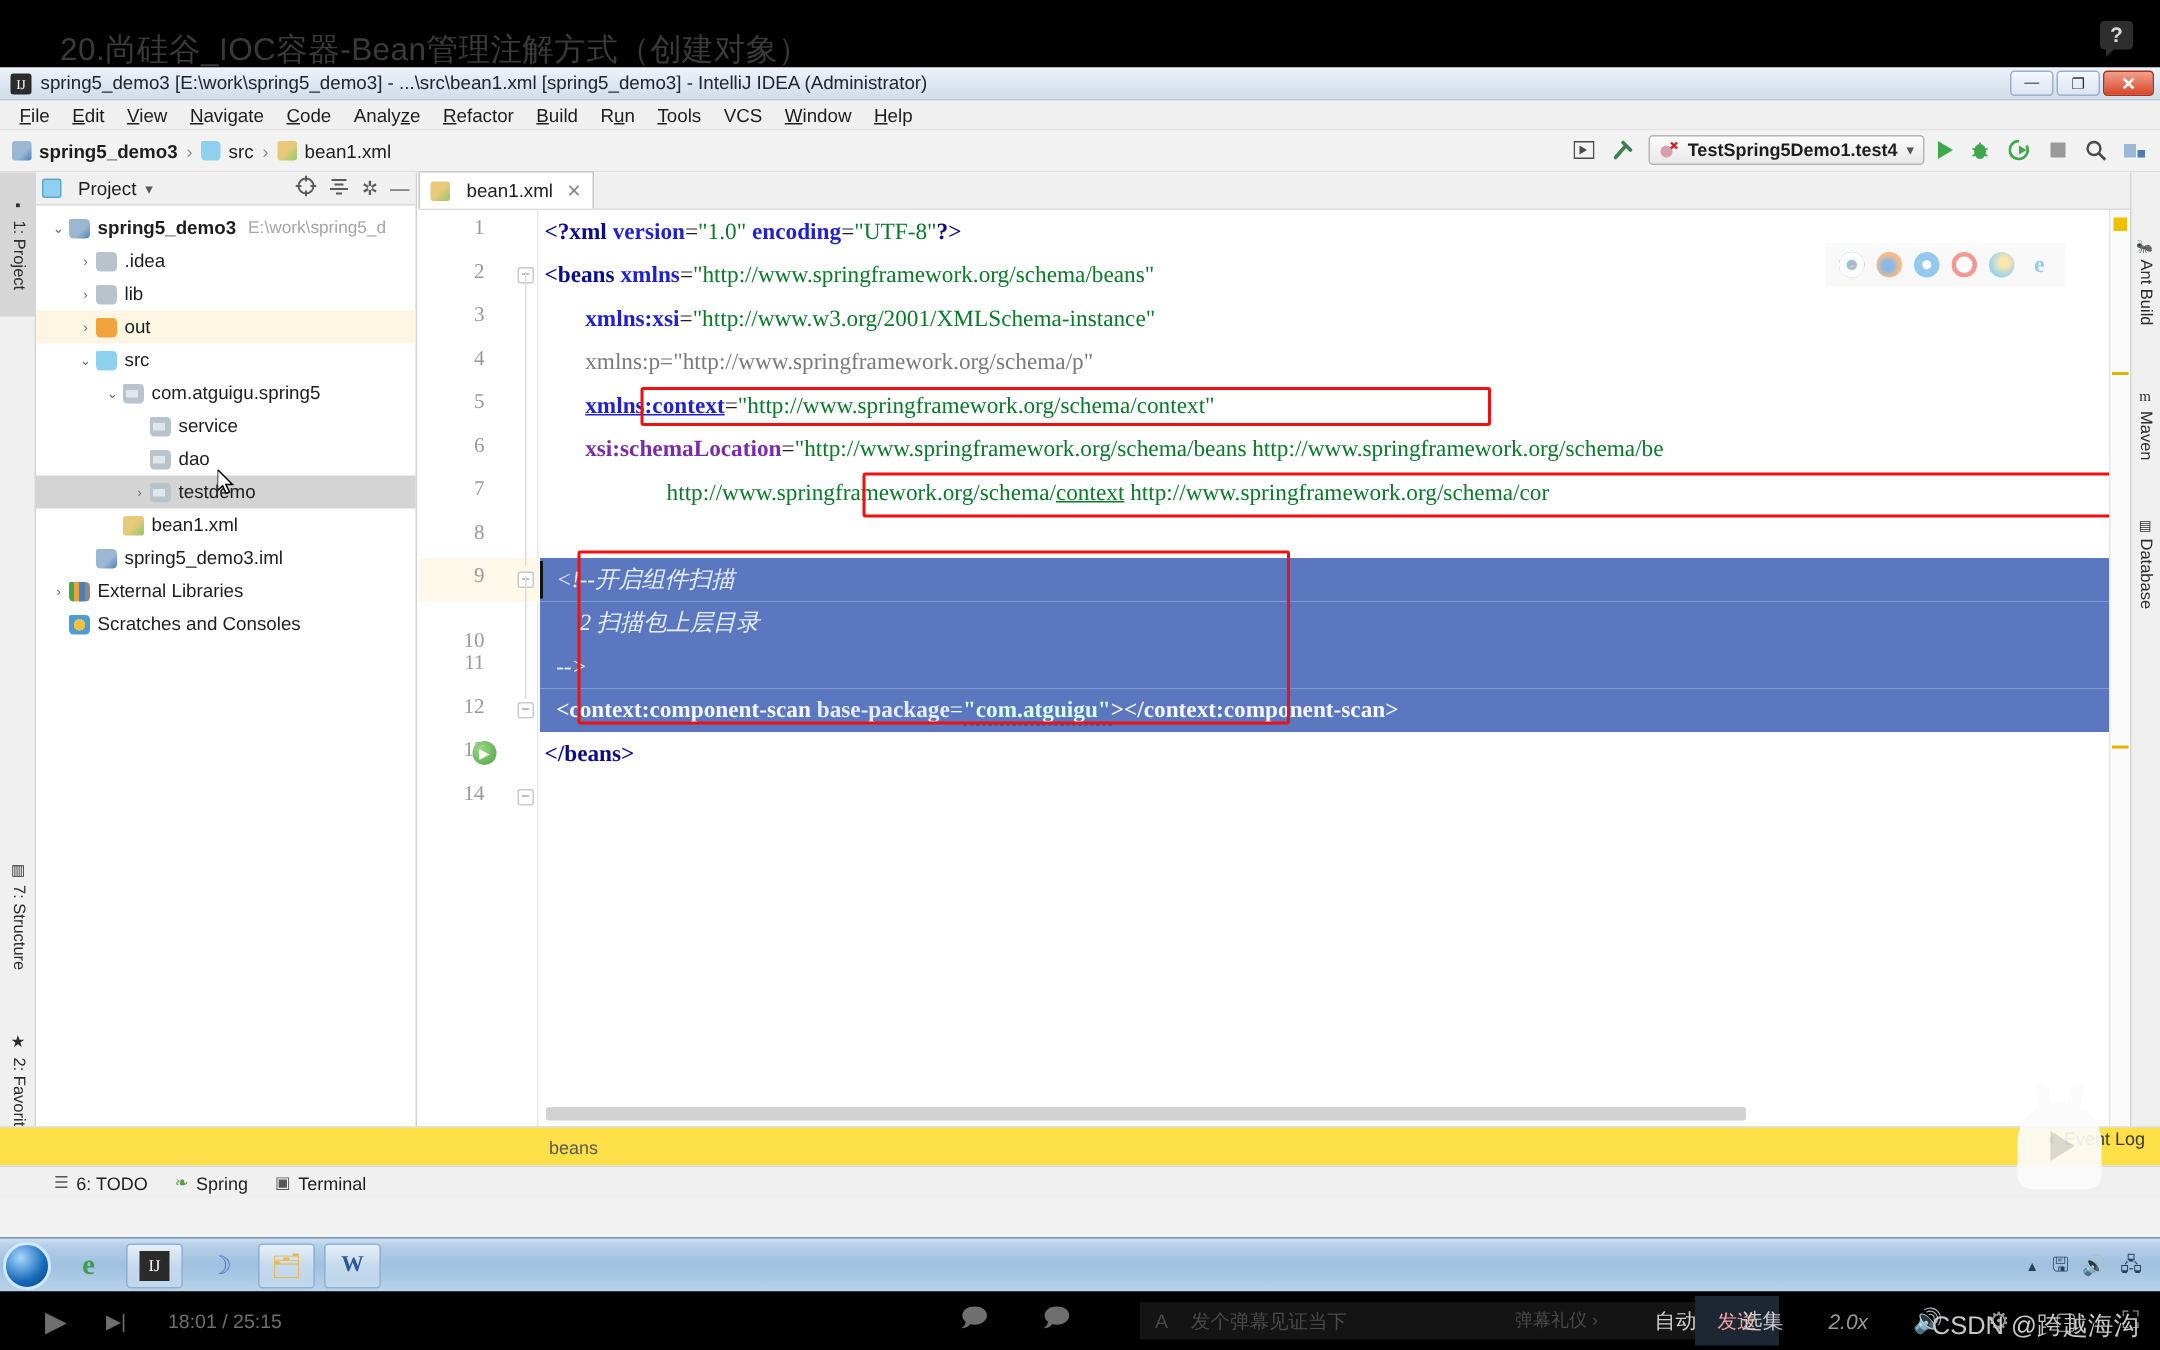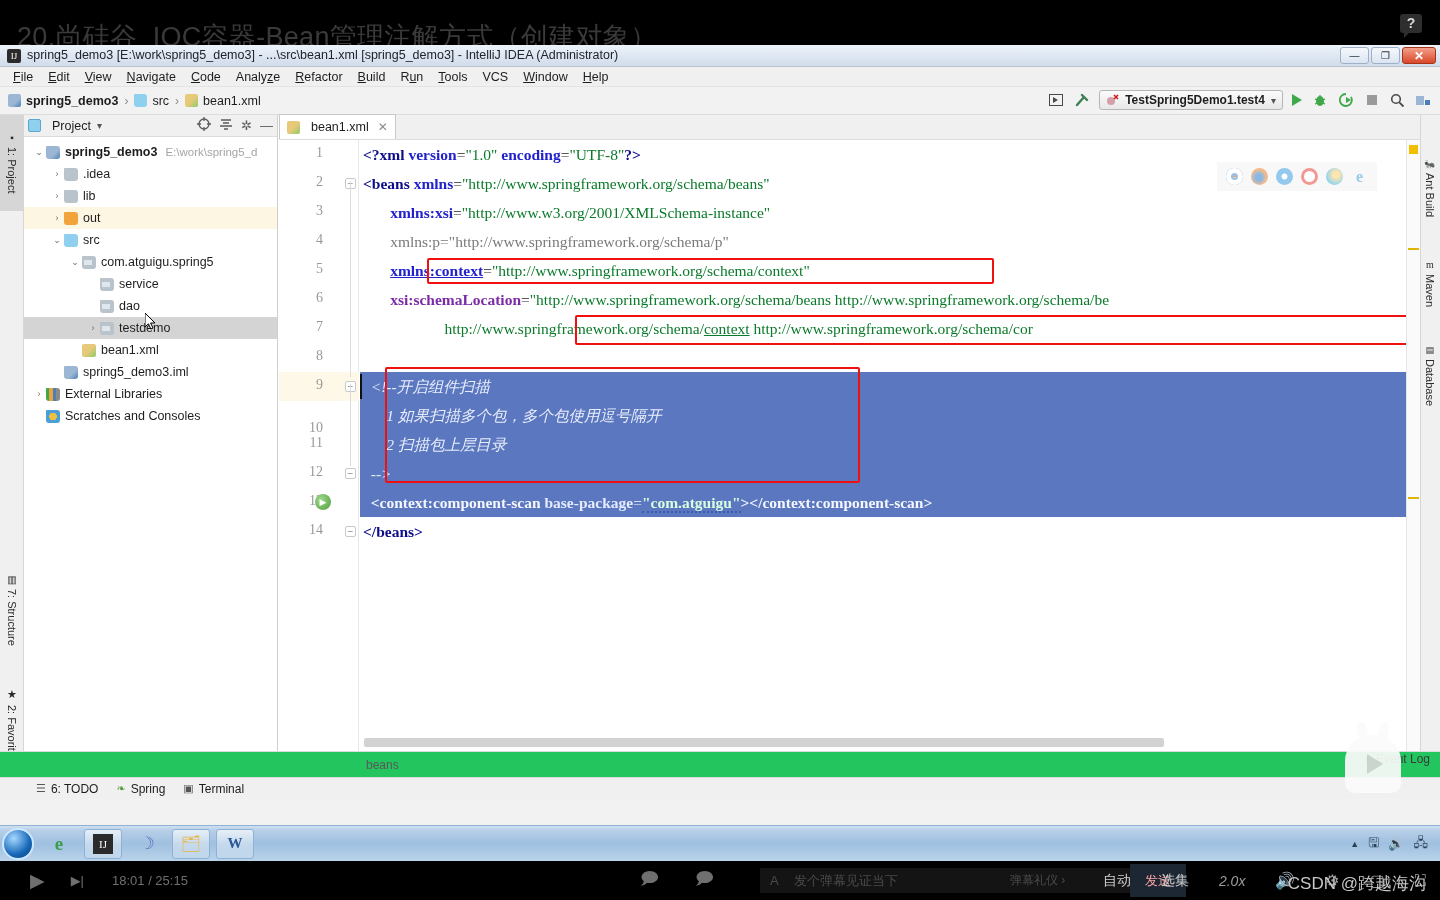--- a/index.html
+++ b/index.html
@@ -6,21 +6,21 @@
   html, body {
     width: 1440px; height: 900px; overflow: hidden;
     font-family: "Liberation Sans", sans-serif;
     background: #000;
   }
   #root { position: relative; width: 1440px; height: 900px; background:#000; }
 
   
   .banner { position:absolute; left:0; top:0; width:1440px; height:45px; background:#000; }
   .banner-title {
-    position:absolute; left:17px; top:19px; font-size:27px; color:#3a3a3a;
+    position:absolute; left:40px; top:19px; font-size:21px; color:#3a3a3a;
     letter-spacing:0.3px; white-space:nowrap;
   }
   .banner-help {
     position:absolute; right:18px; top:14px; width:22px; height:19px;
     background:#2e2e2e; border-radius:3px; color:#d8d8d8; font-size:14px;
     text-align:center; line-height:19px; font-weight:bold;
   }
   .banner-help:after{
     content:""; position:absolute; left:4px; bottom:-5px; width:0;height:0;
     border-left:6px solid #2e2e2e; border-bottom:6px solid transparent;
@@ -196,21 +196,21 @@
   .rrail{
     position:absolute; right:0; top:0; width:20px; height:636px;
     background:#f0f0f0; border-left:1px solid #d6d6d6;
   }
   .rrail-btn{
     position:absolute; right:0; width:20px; writing-mode:vertical-rl;
     font-size:11px; color:#2b2b2b; display:flex; align-items:center; justify-content:center; gap:4px;
   }
 
   
-  .bcbar{ position:relative; height:26px; background:#22c55e; border-top:1px solid #dcdcdc;
+  .bcbar{ position:relative; height:26px; background:#fde047; border-top:1px solid #dcdcdc;
           display:flex; align-items:center; padding-left:366px; font-size:12px; color:#5a5a5a;}
   .toolwin{
     position:relative; height:22px; background:#f0f0f0; border-top:1px solid #dcdcdc;
     display:flex; align-items:center; gap:18px; padding-left:36px; font-size:12px; color:#1d1d1d;
   }
   .tw-item{ display:flex; align-items:center; gap:5px; }
   .statusbar{
     position:relative; height:24px; background:#f0f0f0; border-top:1px solid #dcdcdc;
     display:flex; align-items:center; font-size:12px; color:#3a3a3a;
   }
@@ -552,21 +552,20 @@
           <div class="code">
             <div class="cline"><span class="tk-pi">&lt;?xml</span> <span class="tk-attr">version</span><span class="tk-plain">=</span><span class="tk-val">"1.0"</span> <span class="tk-attr">encoding</span><span class="tk-plain">=</span><span class="tk-val">"UTF-8"</span><span class="tk-pi">?&gt;</span></div>
             <div class="cline"><span class="tk-tag">&lt;beans</span> <span class="tk-attr">xmlns</span><span class="tk-plain">=</span><span class="tk-val">"http://www.springframework.org/schema/beans"</span></div>
             <div class="cline">&nbsp;&nbsp;&nbsp;&nbsp;&nbsp;&nbsp;&nbsp;<span class="tk-attr">xmlns:xsi</span><span class="tk-plain">=</span><span class="tk-val">"http://www.w3.org/2001/XMLSchema-instance"</span></div>
             <div class="cline">&nbsp;&nbsp;&nbsp;&nbsp;&nbsp;&nbsp;&nbsp;<span class="tk-attr2">xmlns:p</span><span class="tk-attr2">=</span><span class="tk-attr2">"http://www.springframework.org/schema/p"</span></div>
             <div class="cline">&nbsp;&nbsp;&nbsp;&nbsp;&nbsp;&nbsp;&nbsp;<span class="tk-attr" style="text-decoration:underline;">xmlns:context</span><span class="tk-plain">=</span><span class="tk-val">"http://www.springframework.org/schema/context"</span></div>
             <div class="cline">&nbsp;&nbsp;&nbsp;&nbsp;&nbsp;&nbsp;&nbsp;<span class="tk-purple">xsi:schemaLocation</span><span class="tk-plain">=</span><span class="tk-val">"http://www.springframework.org/schema/beans http://www.springframework.org/schema/be</span></div>
             <div class="cline">&nbsp;&nbsp;&nbsp;&nbsp;&nbsp;&nbsp;&nbsp;&nbsp;&nbsp;&nbsp;&nbsp;&nbsp;&nbsp;&nbsp;&nbsp;&nbsp;&nbsp;&nbsp;&nbsp;&nbsp;&nbsp;<span class="tk-val">http://www.springframework.org/schema/<u>context</u> http://www.springframework.org/schema/cor</span></div>
             <div class="cline">&nbsp;</div>
             <div class="cline selline">&nbsp;&nbsp;<span class="tk-cmt">&lt;!--开启组件扫描</span></div>
-            <div class="cline selline">&nbsp;&nbsp;&nbsp;&nbsp;&nbsp;&nbsp;<span class="tk-cmt">1 如果扫描多个包，多个包使用逗号隔开</span></div>
             <div class="cline selline">&nbsp;&nbsp;&nbsp;&nbsp;&nbsp;&nbsp;<span class="tk-cmt">2 扫描包上层目录</span></div>
             <div class="cline selline">&nbsp;&nbsp;<span class="tk-cmt">--&gt;</span></div>
             <div class="cline selline">&nbsp;&nbsp;<span style="color:#f5f7ff;font-weight:bold;">&lt;context:component-scan</span> <span style="color:#e5ecff;font-weight:bold;">base-package</span><span style="color:#f5f7ff;">=</span><span style="color:#d8ffe0;font-weight:bold;" class="wavy">"com.atguigu"</span><span style="color:#f5f7ff;font-weight:bold;">&gt;&lt;/context:component-scan&gt;</span></div>
             <div class="cline"><span class="tk-tag">&lt;/beans&gt;</span></div>
           </div>
 
           <div class="caret" style="left:81px; top:234px; height:25px;"></div>
 
           <div class="boxred" style="left:148px; top:118px; width:567px; height:26px;"></div>
           <div class="boxred" style="left:296px; top:175px; width:850px; height:30px;"></div>

